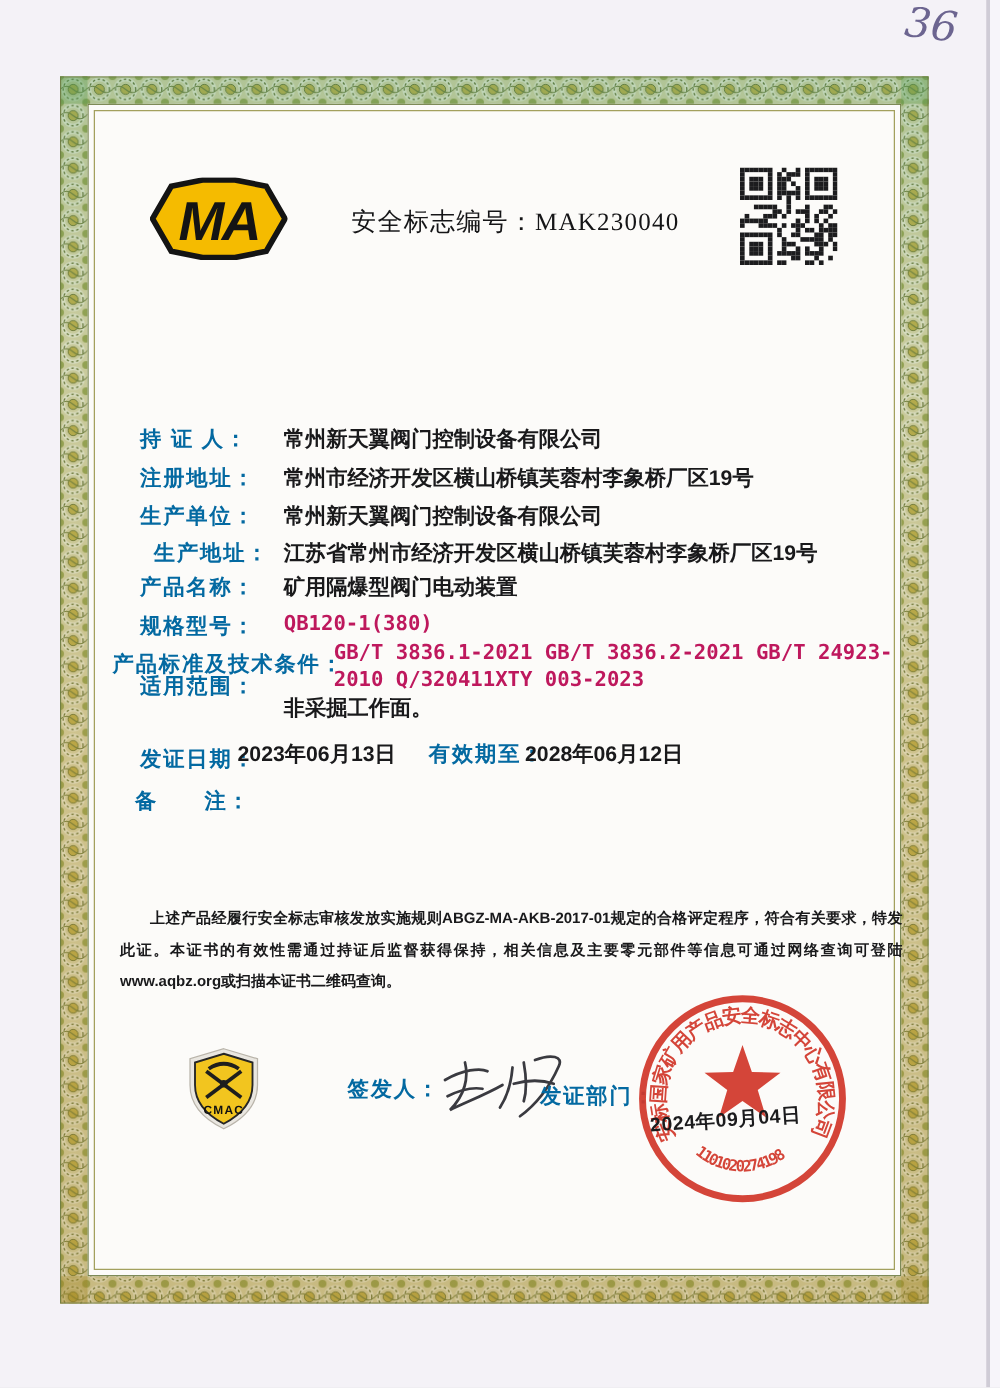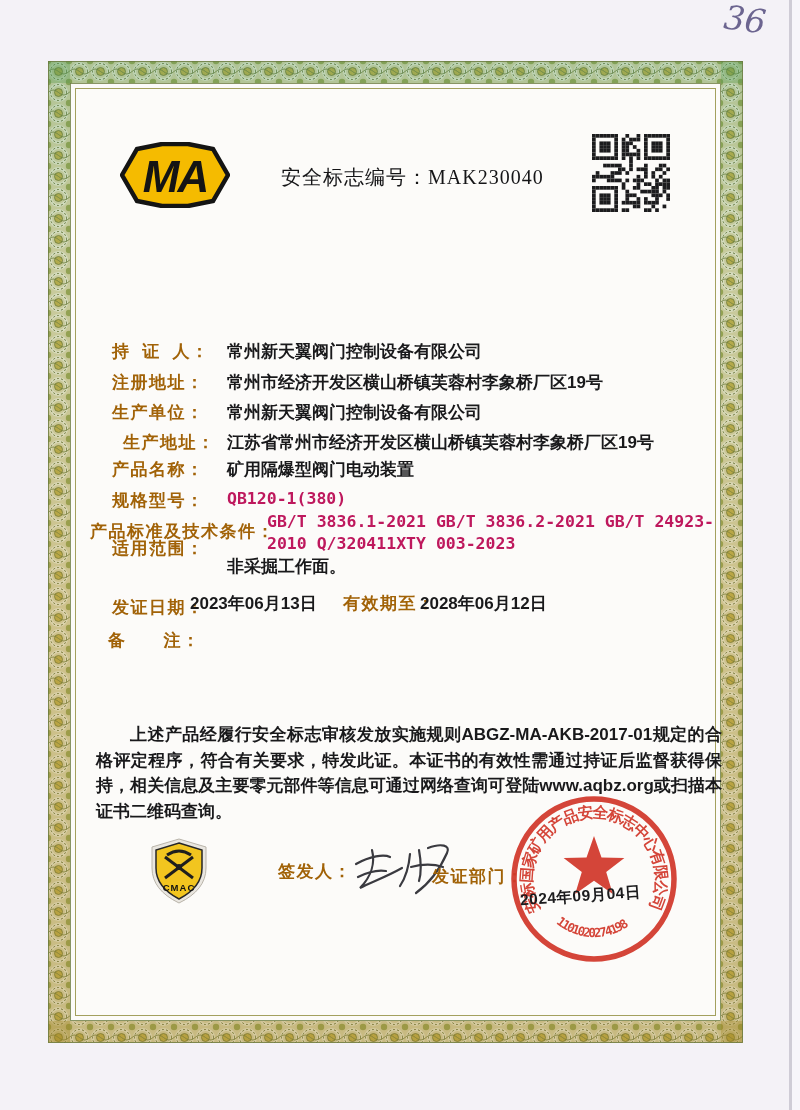--- a/index.html
+++ b/index.html
@@ -9,26 +9,26 @@
   .paper-inner{left:70px;top:83px;width:651px;height:938px;background:#fcfbf9;}
   .frame{left:48px;top:61px;}
   .scan-edge{left:789px;top:0;width:3px;height:1110px;background:#cfccd6;}
   .scan-right{left:792px;top:0;width:8px;height:1110px;background:#f7f5fa;}
   .handwritten{left:724px;top:0px;font-family:"DejaVu Serif","Liberation Serif",serif;
                font-style:italic;font-size:33px;color:#6c6590;transform:rotate(7deg);}
   .mark-line{left:281px;top:164px;font-family:"Liberation Serif","DejaVu Serif",serif;
              font-size:20px;letter-spacing:1px;color:#151517;}
   .cert-title{left:48px;top:245px;width:695px;text-align:center;font-size:36px;
               font-weight:bold;letter-spacing:4px;color:#141416;}
-  .lbl{font-size:17px;font-weight:bold;letter-spacing:1.5px;color:#a16207;white-space:nowrap;font-family:Liberation Mono, monospace;}
+  .lbl{font-size:17px;font-weight:bold;letter-spacing:1.5px;color:#0369a1;white-space:nowrap;}
   .val{font-size:17px;font-weight:bold;color:#19191b;white-space:nowrap;}
   .val-mono{font-family:"DejaVu Sans Mono","Liberation Mono",monospace;font-size:16.5px;
             font-weight:bold;color:#be185d;}
   .std-val{white-space:normal;line-height:22px;width:452px;}
-  .statement{left:96px;top:722px;width:626px;font-size:17px;font-weight:bold;
+  .statement{left:96px;top:722px;width:626px;font-size:12px;font-weight:bold;
              line-height:25.5px;text-indent:2em;color:#19191b;text-align:justify;}
   .sig-label{left:278px;top:860px;}
   .dept-label{left:432px;top:865px;}
   .stamp-date{left:520px;top:886px;font-size:15.5px;font-weight:bold;color:#1b1b1d;
               transform:rotate(-4deg);letter-spacing:0.5px;}
 </style>
 </head>
 <body>
 
 <div class="page">

